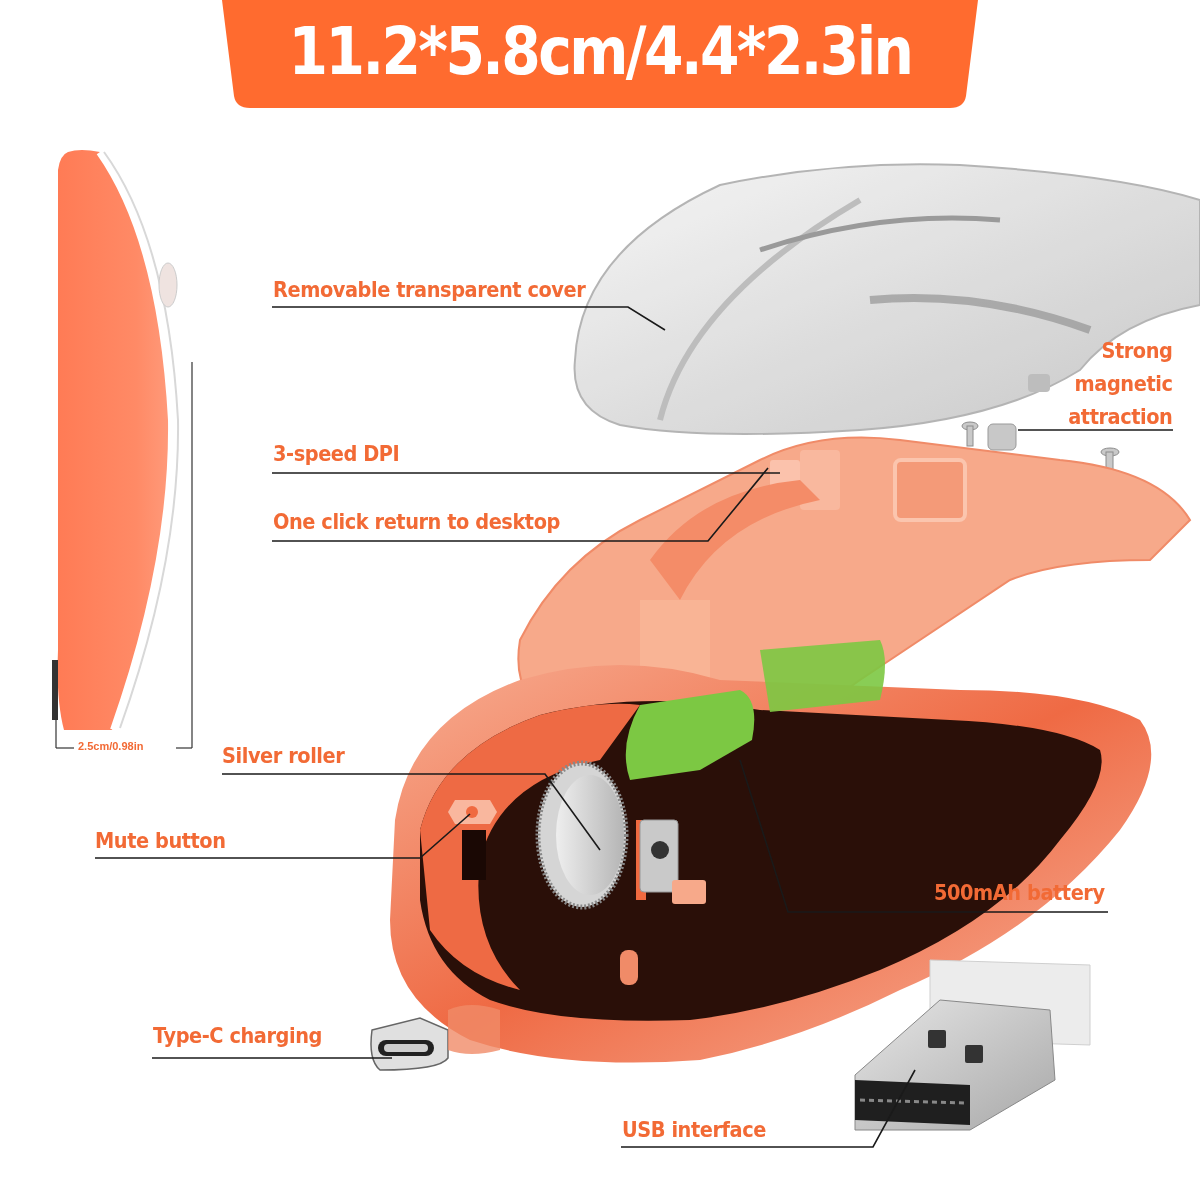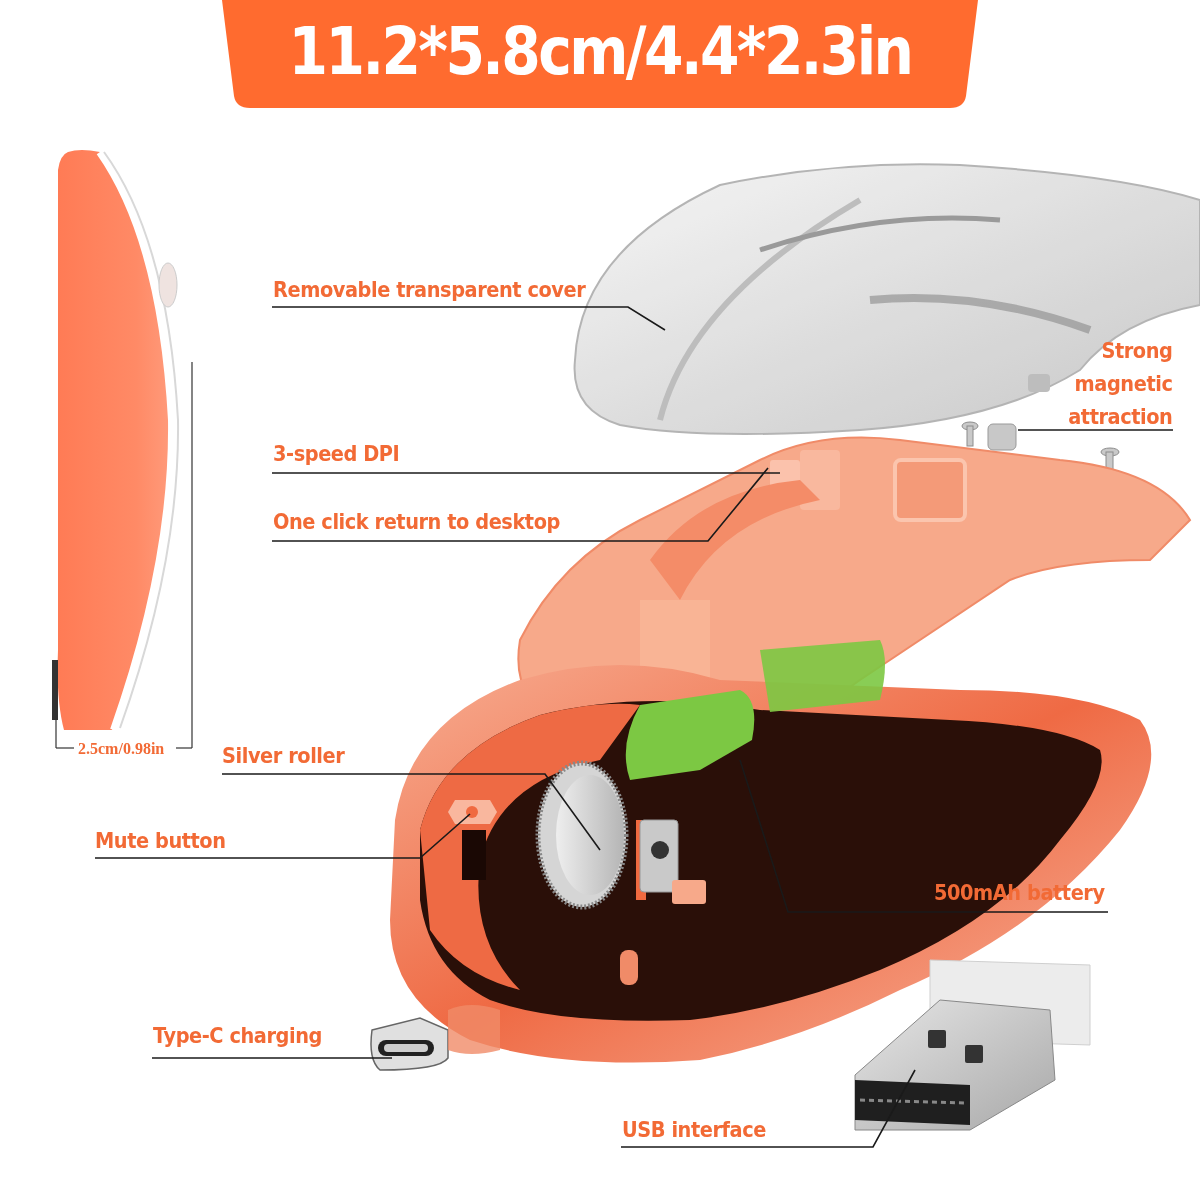--- a/index.html
+++ b/index.html
@@ -2,21 +2,21 @@
 <html><head>
 <meta charset="utf-8">
 <style>
   html, body { margin:0; padding:0; background:#ffffff; }
   body { width:1200px; height:1200px; position:relative; overflow:hidden; font-family:"Liberation Sans", sans-serif; }
   .banner { position:absolute; left:222px; top:0; width:756px; height:88px; }
   .banner svg { position:absolute; left:0; top:0; }
   .banner-text { position:absolute; left:0; top:6px; width:756px; text-align:center; color:#fff; font-family:"DejaVu Sans", sans-serif; font-weight:bold; font-size:66px; letter-spacing:-3px; line-height:92px; transform:scaleX(0.86); transform-origin:center; }
   .lbl { position:absolute; color:#f26a35; font-family:"DejaVu Sans", sans-serif; font-weight:bold; font-size:22px; letter-spacing:-0.5px; white-space:nowrap; transform:scaleX(0.88); transform-origin:left center; line-height:26px; }
   .lbl.right { text-align:right; transform-origin:right center; line-height:33px; }
-  .dim { position:absolute; color:#f26a35; font-family:Liberation Serif, serif; font-weight:bold; font-size:16px; white-space:nowrap; }
+  .dim { position:absolute; color:#f26a35; font-family:Liberation Sans, sans-serif; font-weight:bold; font-size:11px; white-space:nowrap; }
   svg.art { position:absolute; left:0; top:0; }
 </style>
 </head>
 <body>
 
 <div class="banner">
   <svg width="756" height="108" viewBox="0 0 756 108">
     <path d="M0,0 L756,0 L744,96 Q742,108 728,108 L28,108 Q14,108 12,96 Z" fill="#ff6b2f"></path>
   </svg>
   <div class="banner-text">11.2*5.8cm/4.4*2.3in</div>

